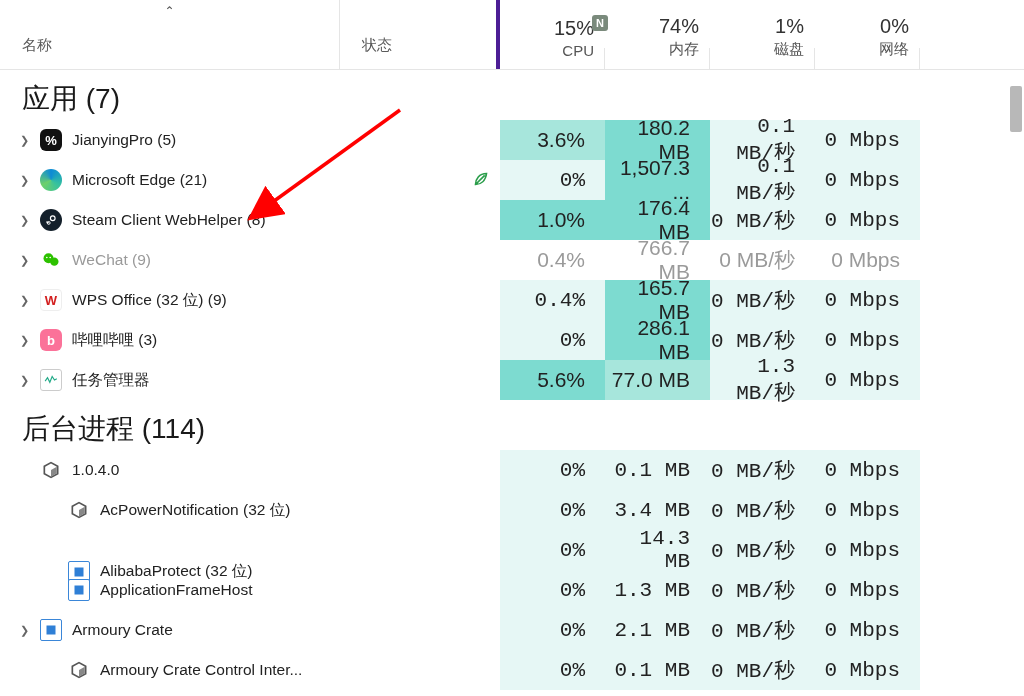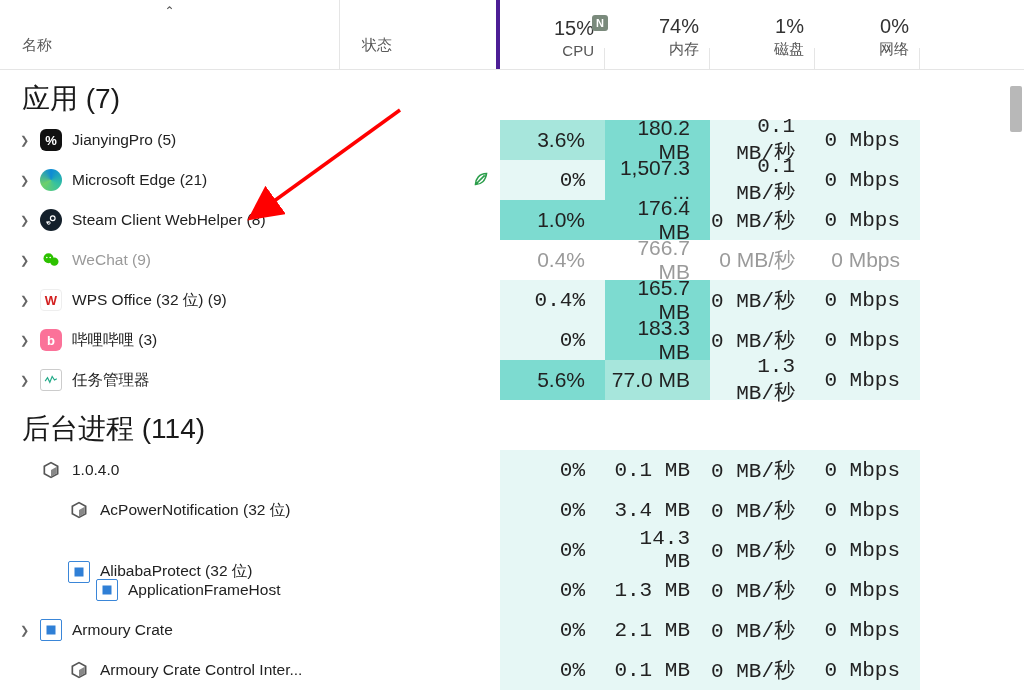--- a/index.html
+++ b/index.html
@@ -198,21 +198,21 @@
     <div class="metric-cell heat-1">0 Mbps</div>
   </div>
       <div class="row ">
     <div class="name-cell" style="">
       <span class="expander">❯</span>
           <span class="app-icon" style="background:#fb7299;border-radius:6px;">b</span>
       <span>哔哩哔哩 (3)</span>
     </div>
     <div class="status-cell"></div>
     <div class="metric-cell heat-1">0%</div>
-    <div class="metric-cell heat-4">183.3 MB</div>
+    <div class="metric-cell heat-4">286.1 MB</div>
     <div class="metric-cell heat-1">0 MB/秒</div>
     <div class="metric-cell heat-1">0 Mbps</div>
   </div>
       <div class="row ">
     <div class="name-cell" style="">
       <span class="expander">❯</span>
           <span class="app-icon" style="background:#fff;border:1px solid #ccc;border-radius:3px;">
       <svg viewBox="0 0 24 24" width="16" height="14">
               <polyline points="2,14 6,8 10,16 14,6 18,12 22,10" fill="none" stroke="#2a8" stroke-width="2"></polyline>
             </svg>
@@ -275,21 +275,21 @@
           </span>
       <span>AlibabaProtect (32 位)</span>
     </div>
     <div class="status-cell"></div>
     <div class="metric-cell heat-1">0%</div>
     <div class="metric-cell heat-1">14.3 MB</div>
     <div class="metric-cell heat-1">0 MB/秒</div>
     <div class="metric-cell heat-1">0 Mbps</div>
   </div>
       <div class="row ">
-    <div class="name-cell" style="padding-left:76px;">
+    <div class="name-cell" style="padding-left:48px;">
       <span class="expander"></span>
           <span class="app-icon" style="background:#fff;border:1px solid #3a86d8;border-radius:2px;">
       <svg viewBox="0 0 24 24" width="12" height="12">
               <rect x="3" y="3" width="18" height="18" fill="#2f7fd6"></rect>
             </svg>
           </span>
       <span>ApplicationFrameHost</span>
     </div>
     <div class="status-cell"></div>
     <div class="metric-cell heat-1">0%</div>

